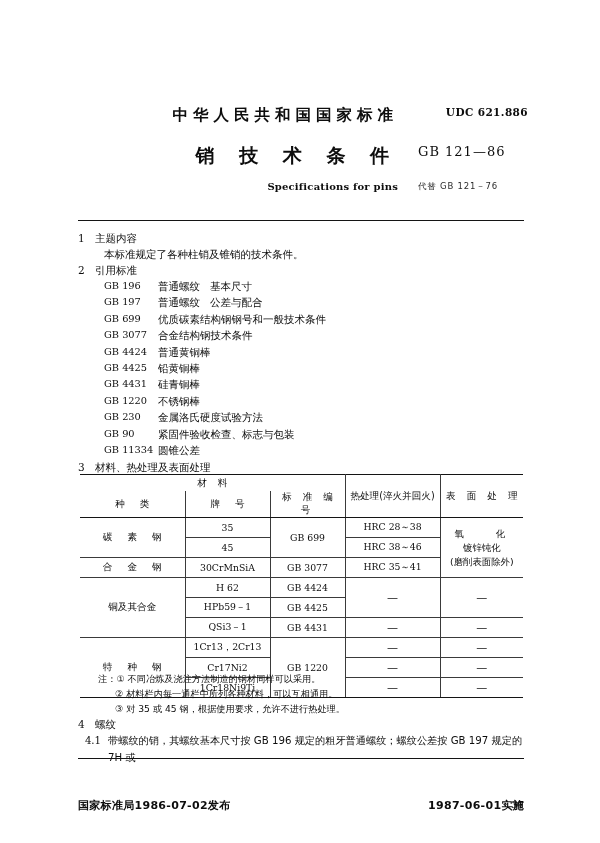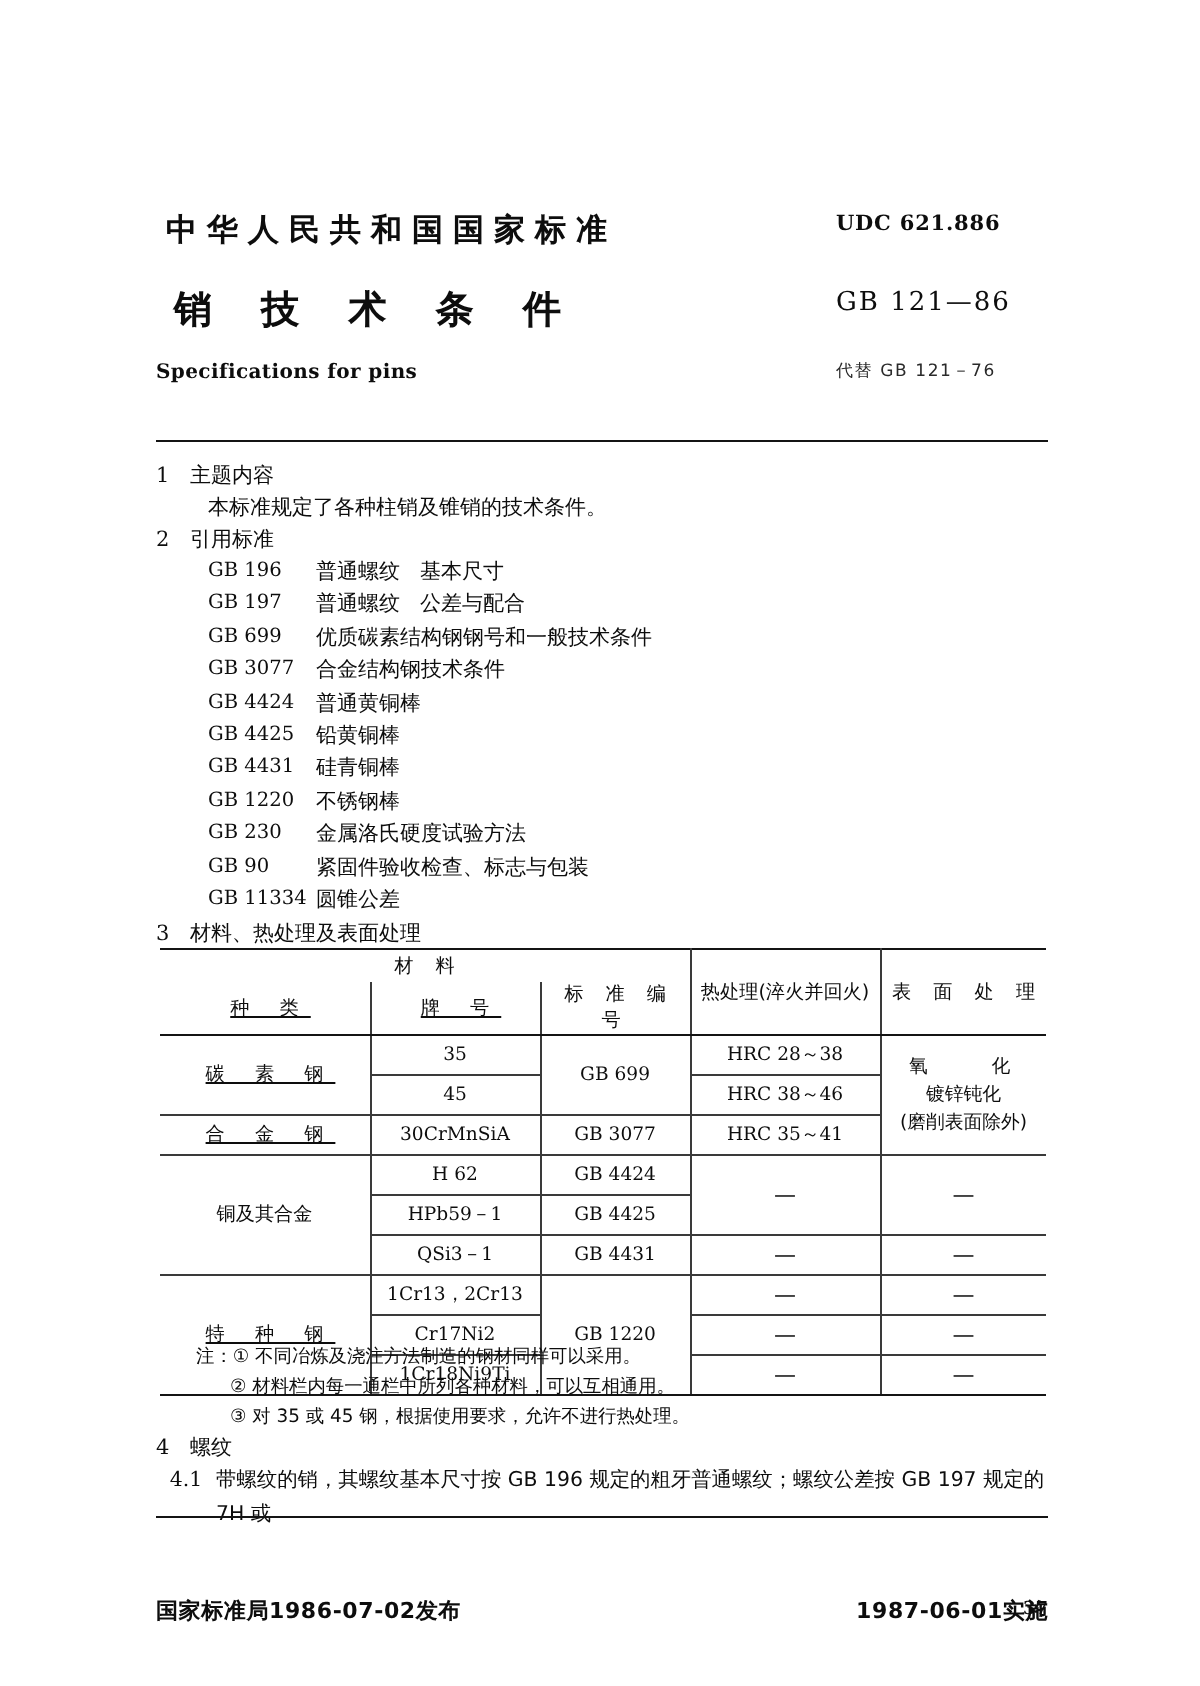--- a/index.html
+++ b/index.html
@@ -24,21 +24,21 @@
     left: 78px;
     top: 104px;
     width: 446px;
     height: 104px;
   }
   .mast-left {
     position: absolute;
     left: 0;
     top: 0;
     width: 320px;
-    text-align: left;
+    text-align: right;
   }
   .nat-std {
     font-size: 15.5px;
     font-weight: bold;
     letter-spacing: 5px;
     line-height: 1;
     margin-top: 4px;
     text-indent: 5px;
   }
   .doc-title {
@@ -63,20 +63,21 @@
     top: 0;
     width: 110px;
   }
   .udc {
     font-size: 10.5px;
     font-weight: bold;
     font-family: "DejaVu Serif", "Liberation Serif", serif;
     line-height: 1;
     margin-top: 3px;
     letter-spacing: 0.4px;
+    text-align: right;
   }
   .gb-no {
     font-size: 13px;
     font-weight: normal;
     font-family: "DejaVu Serif", "Liberation Serif", serif;
     line-height: 1;
     margin-top: 27px;
     letter-spacing: 1px;
   }
   .replaces {
@@ -168,21 +169,21 @@
     padding: 0;
     text-align: center;
     vertical-align: middle;
     font-weight: normal;
     color: #0d0d0d;
   }
   .bt-thick { border-top: 1.5px solid #141414 !important; }
   .bb-thick { border-bottom: 1.5px solid #141414 !important; }
   .bb-thin  { border-bottom: 0.9px solid #3a3a3a !important; }
   .br-thin  { border-right: 0.9px solid #3a3a3a !important; }
-  .sp { letter-spacing: 6px; text-indent: 6px; text-decoration: underline; }
+  .sp { letter-spacing: 6px; text-indent: 6px; }
   .sp4 { letter-spacing: 4px; text-indent: 4px; }
   .mono { font-family: "DejaVu Serif", "Liberation Serif", serif; font-size: 9.3px; }
   .h-row td { height: 16px; }
   .h-row2 td { height: 20px; }
   .d-row td { height: 19px; }
   .surface-cell {
     line-height: 14px;
     font-size: 9.4px;
   }
   .dash { font-size: 11px; color: #2b2b2b; }

